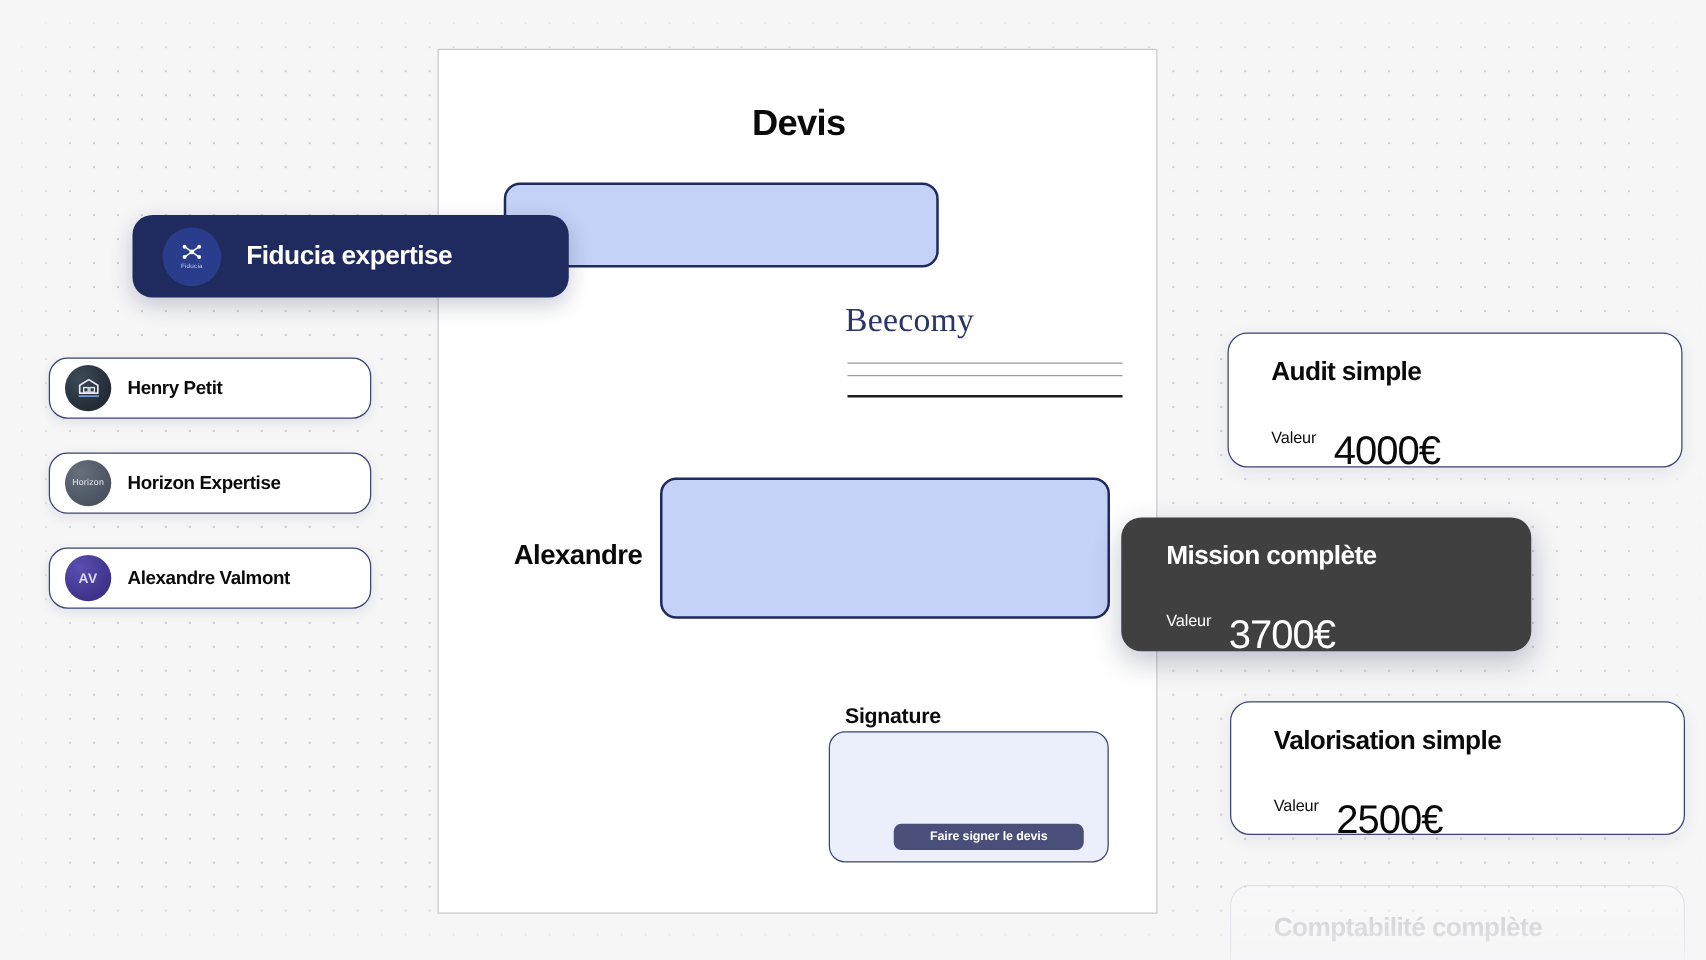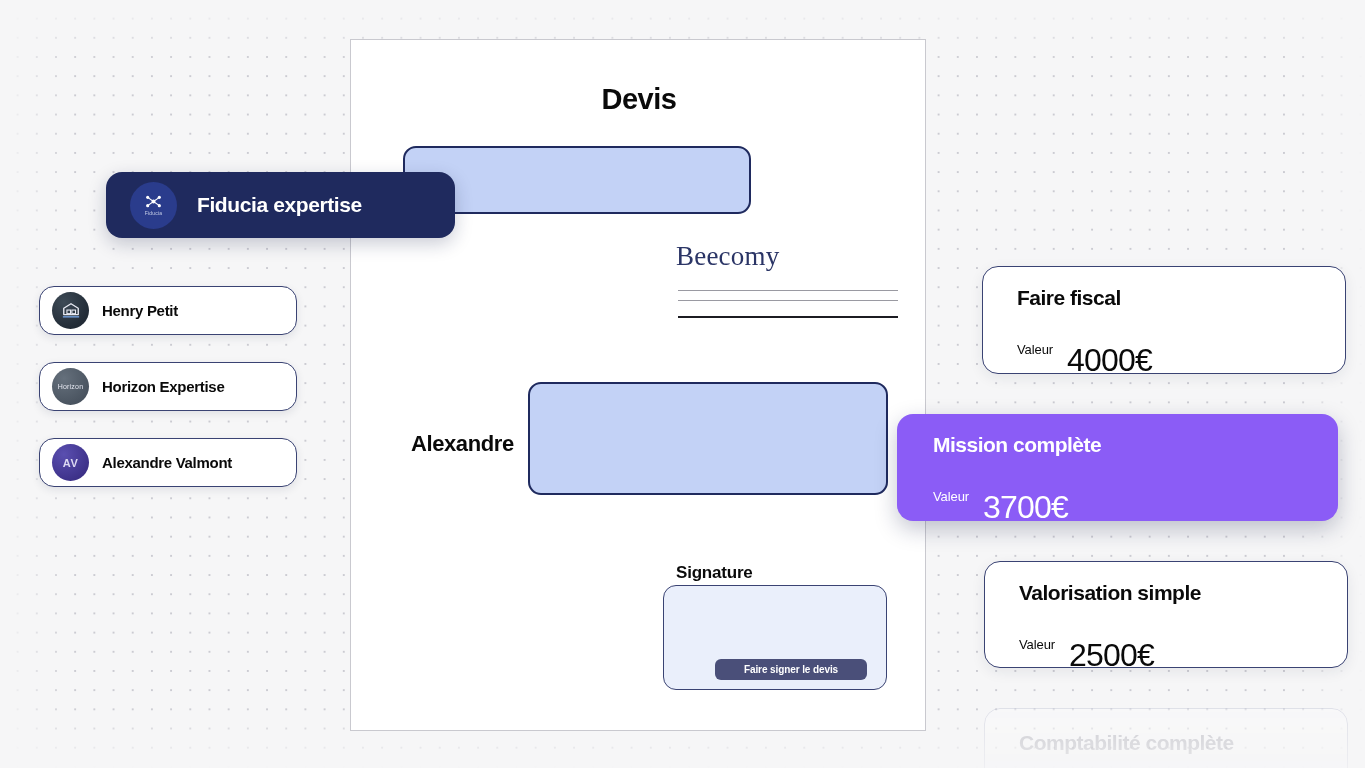--- a/index.html
+++ b/index.html
@@ -266,23 +266,23 @@
 
   #card-audit {
     left: 982px;
     top: 266px;
     width: 364px;
     height: 108px;
   }
   #card-mission {
     left: 897px;
     top: 414px;
-    width: 441px;
+    width: 328px;
     height: 107px;
-    background: #8b5cf6;
+    background: #404040;
     border: none;
     padding-left: 36px;
     box-shadow: 0 8px 22px rgba(20,28,70,0.25);
   }
   #card-mission .svc-title, #card-mission .svc-caption, #card-mission .svc-value { color: #ffffff; }
   #card-valorisation {
     left: 984px;
     top: 561px;
     width: 364px;
     height: 107px;
@@ -366,21 +366,21 @@
   </div>
 
   <div class="chip chip-light" id="chip-alexandre">
     <div class="avatar-round av-alex">
       <span>AV</span>
     </div>
     <span class="chip-label">Alexandre Valmont</span>
   </div>
 
   <div class="svc-card svc-light" id="card-audit">
-    <div class="svc-title">Faire fiscal</div>
+    <div class="svc-title">Audit simple</div>
     <div class="svc-row">
       <span class="svc-caption">Valeur</span>
       <span class="svc-value">4000€</span>
     </div>
   </div>
 
   <div class="svc-card" id="card-mission">
     <div class="svc-title">Mission complète</div>
     <div class="svc-row">
       <span class="svc-caption">Valeur</span>

